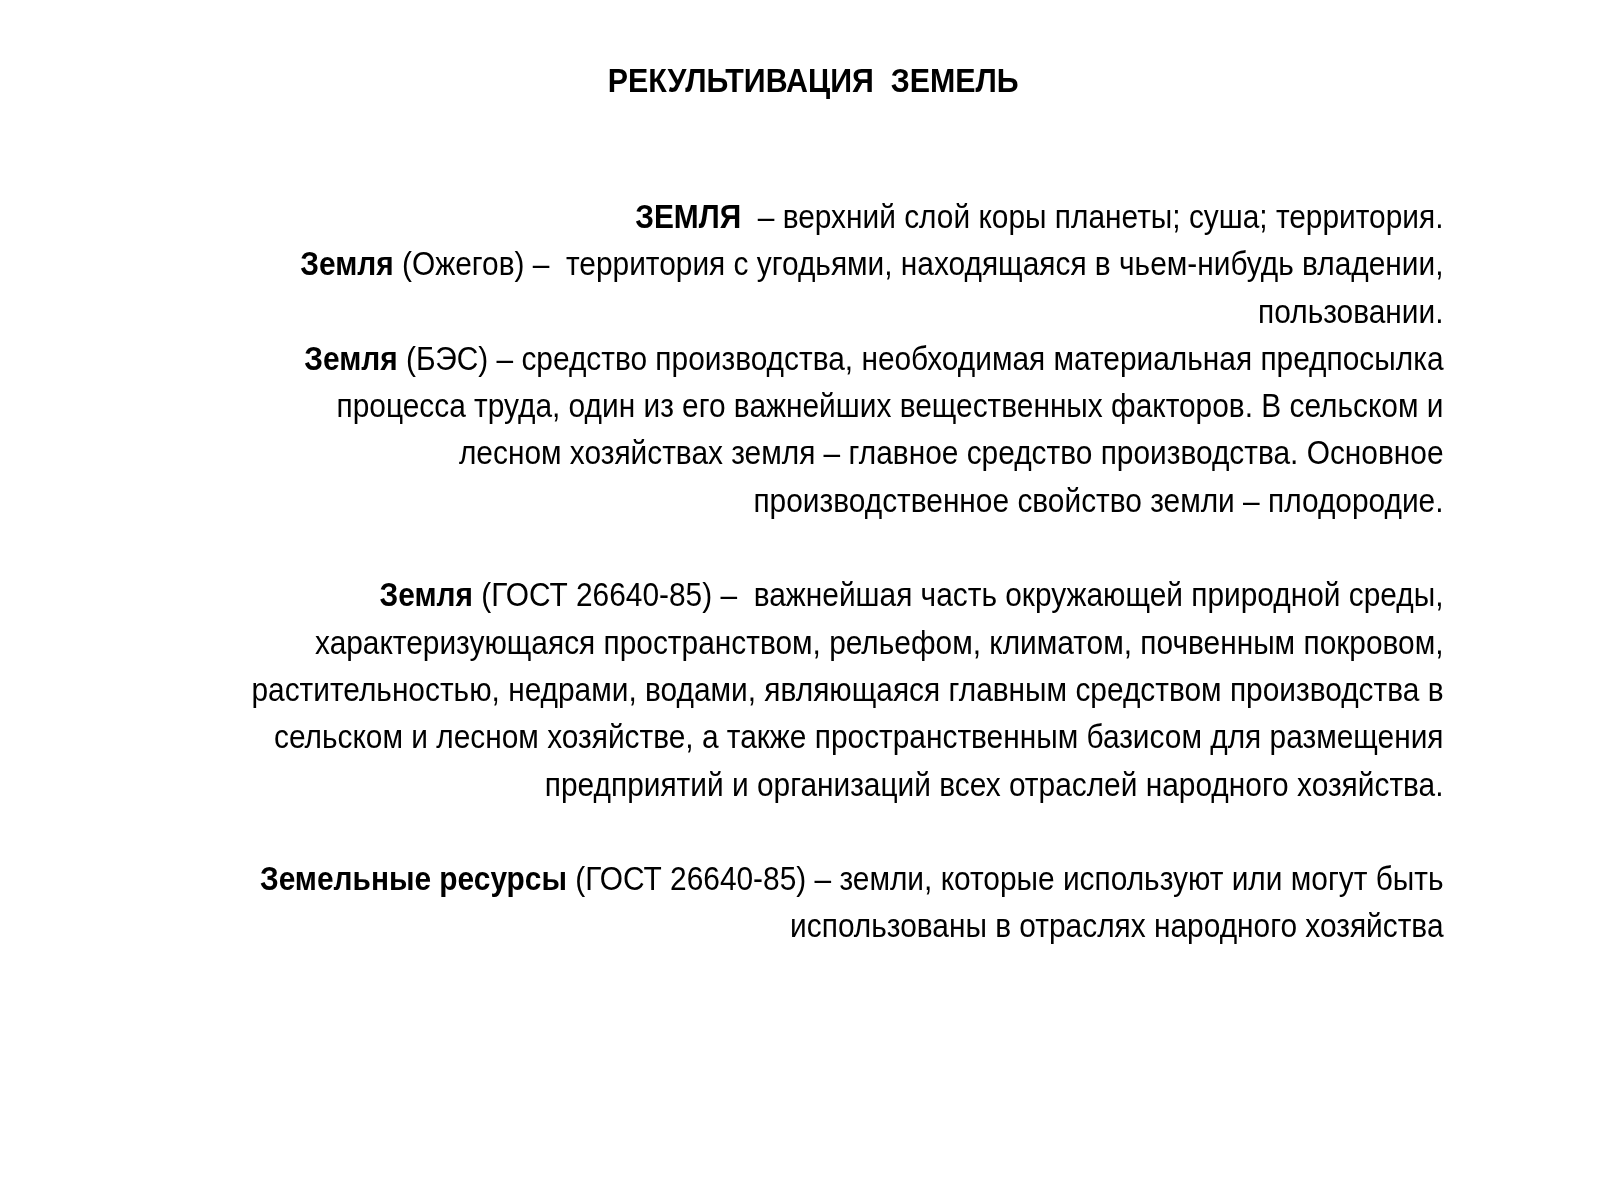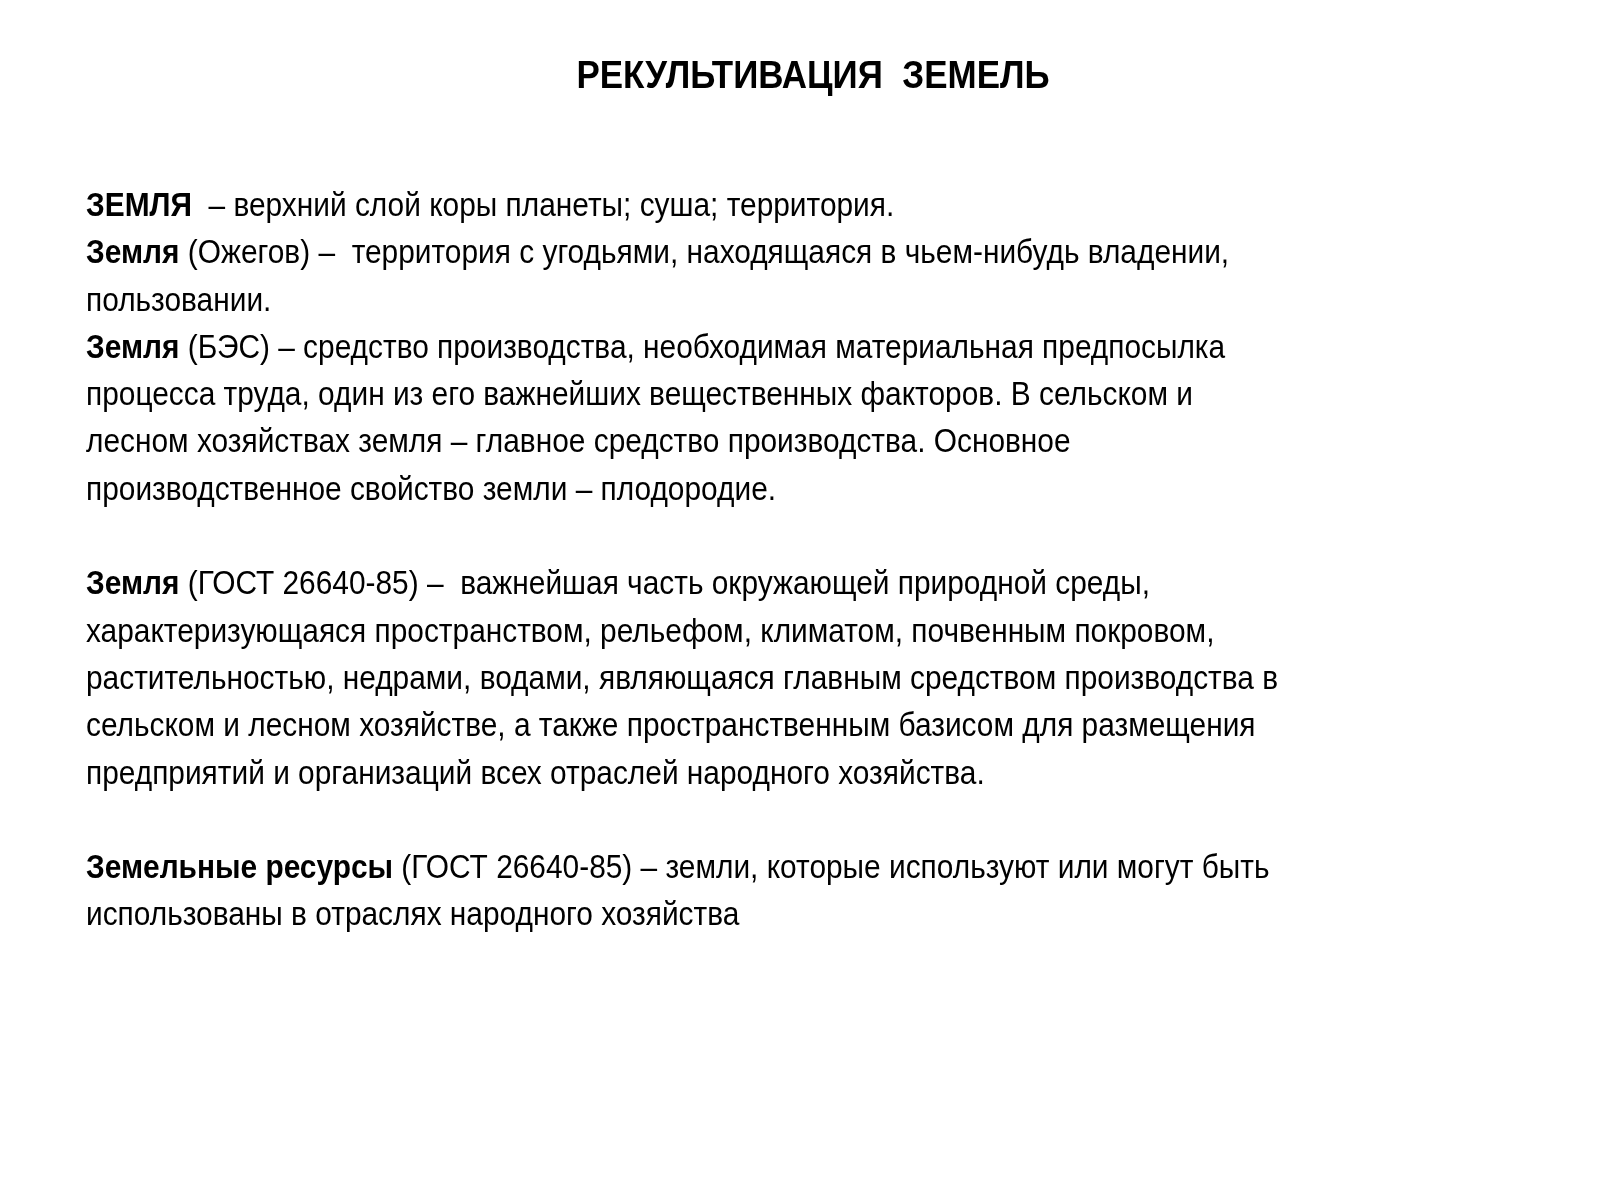--- a/index.html
+++ b/index.html
@@ -16,40 +16,41 @@
       color: #000000;
     }
     .slide {
       position: absolute;
       left: 0; top: 0;
       width: 1600px; height: 1200px;
       background: #ffffff;
     }
     .title {
       position: absolute;
-      top: 54px;
+      top: 62px;
       left: 0;
       width: 1600px;
       text-align: center;
       font-weight: bold;
-      font-size: 38px;
+      font-size: 33px;
       letter-spacing: 0px;
       white-space: pre;
     }
     .title span {
       display: inline-block;
       transform: scaleX(0.92);
       transform-origin: center;
       padding-left: 28px;
     }
     .body {
       position: absolute;
       left: 86px;
-      top: 181px;
+      top: 193px;
       width: 1500px;
+      text-align: right;
     }
     .line {
       font-size: 33px;
       line-height: 47.3px;
       height: 47.3px;
       white-space: pre;
       transform: scaleX(0.905);
       transform-origin: left center;
     }
     .blank {

